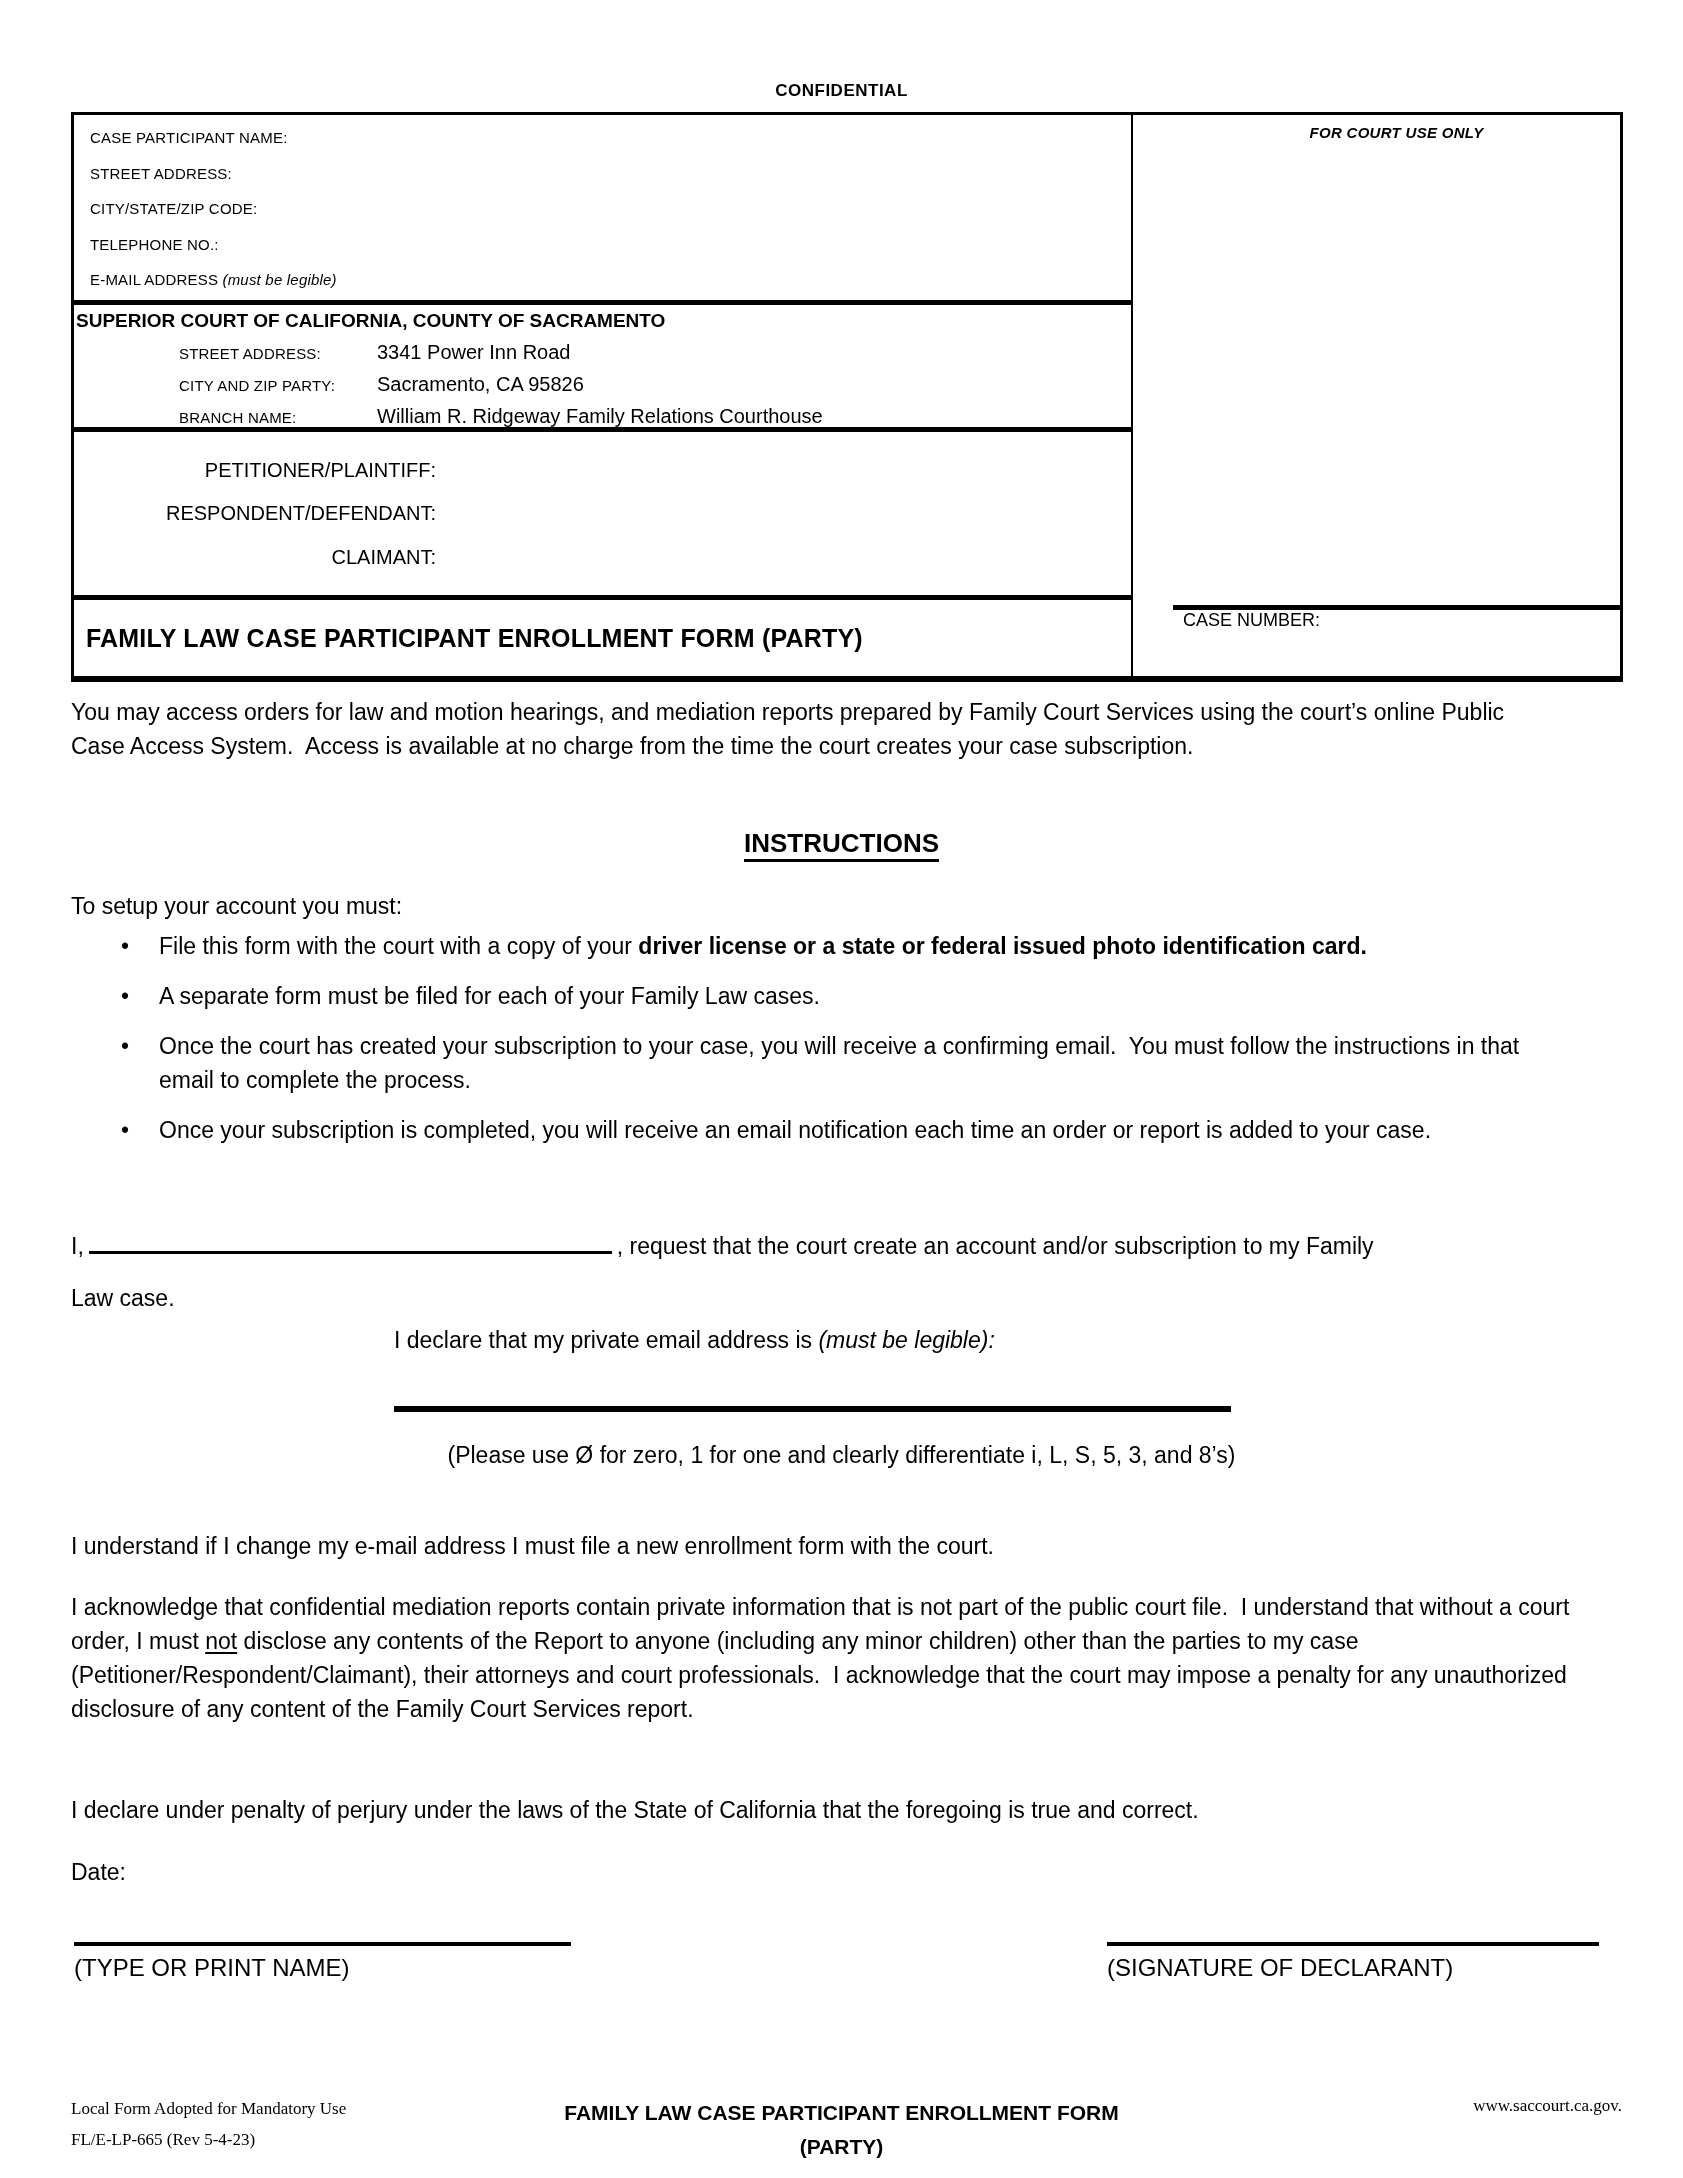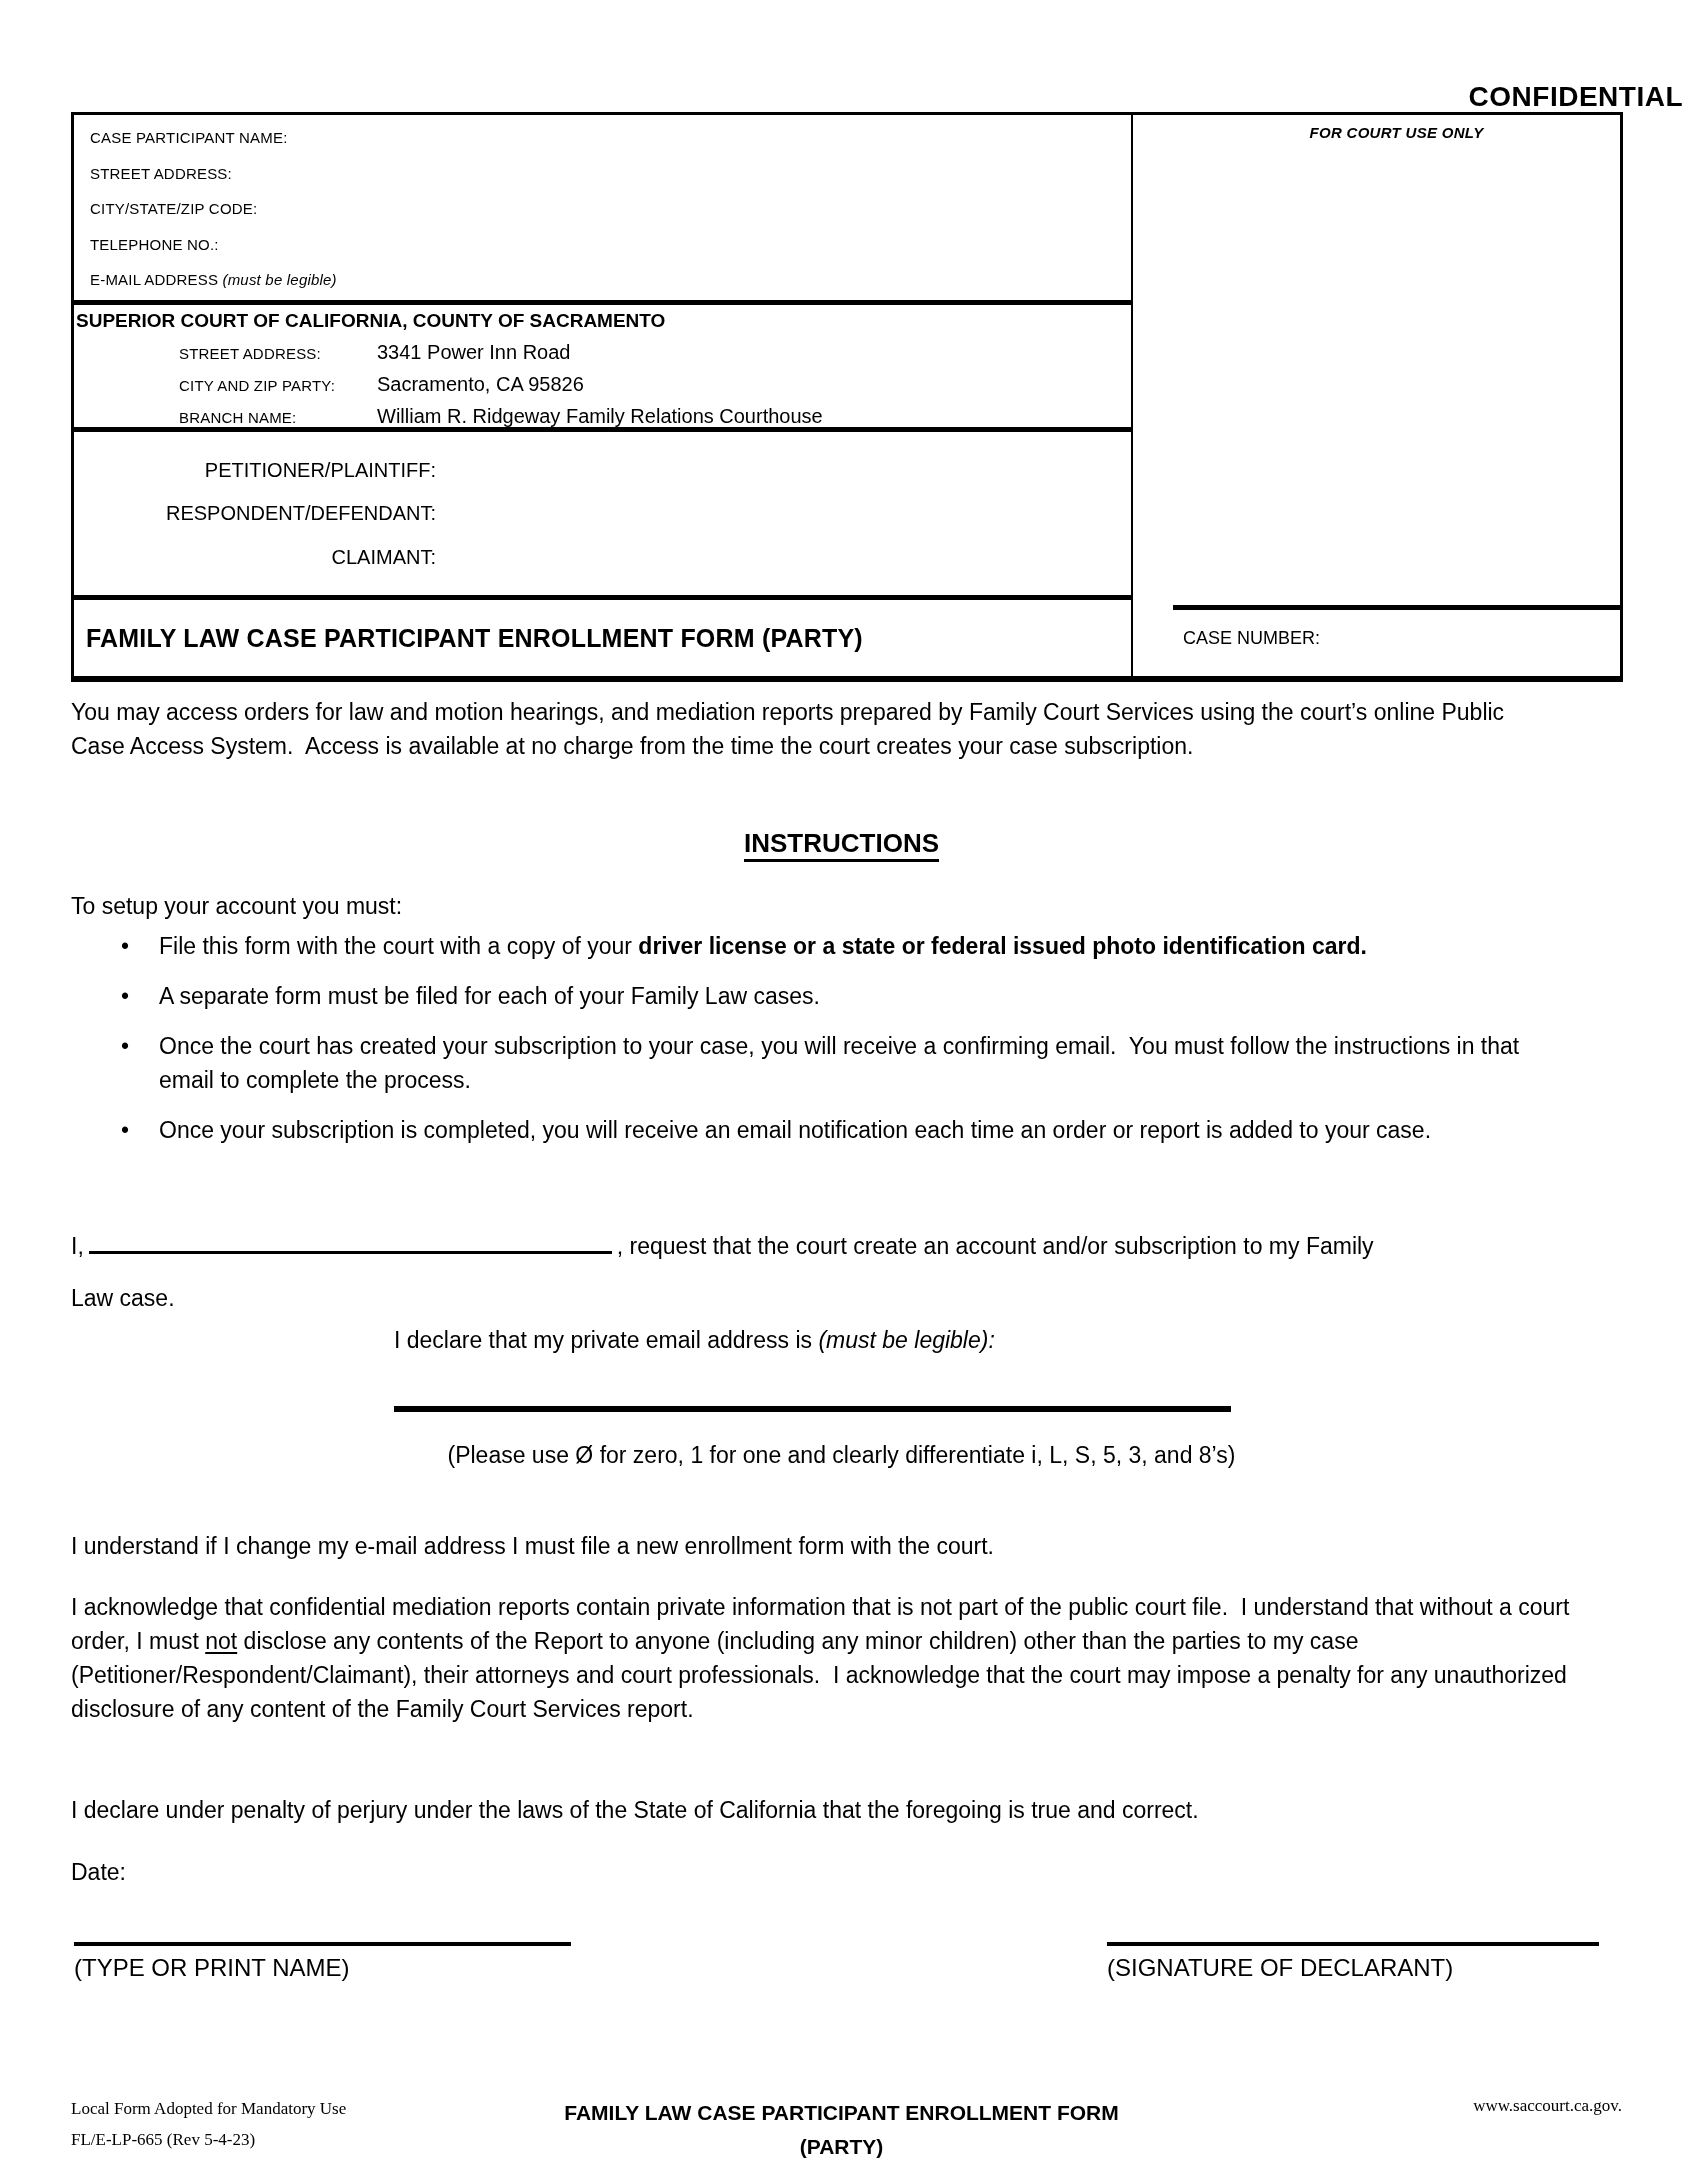--- a/index.html
+++ b/index.html
@@ -10,21 +10,21 @@
     background: #ffffff;
     font-family: "Liberation Sans", sans-serif;
     color: #000;
     overflow: hidden;
   }
   .pre { white-space: pre-wrap; }
 
   
   .confidential {
     position: absolute; top: 81px; left: 0; width: 100%;
-    text-align: right; font-weight: bold; font-size: 28px; letter-spacing: 0.5px;
+    text-align: center; font-weight: bold; font-size: 17px; letter-spacing: 0.5px;
   }
 
   
   .header-table {
     position: absolute; left: 71px; top: 112px; width: 1552px; height: 570px;
     border: 3px solid #000; border-bottom-width: 6px;
     box-sizing: border-box; display: flex;
   }
   .ht-left {
     width: 1059px; box-sizing: border-box; border-right: 2px solid #000;
@@ -53,21 +53,21 @@
     display: flex; align-items: center; padding-left: 12px;
     font-weight: bold; font-size: 25px; letter-spacing: 0.2px;
   }
   .ht-right { flex: 1; display: flex; flex-direction: column; padding-left: 40px; }
   .courtuse {
     flex: 1; text-align: center; padding-top: 9px;
     font-weight: bold; font-style: italic; font-size: 15px; letter-spacing: 0.3px;
   }
   .casenum {
     height: 71px; box-sizing: border-box; border-top: 5px solid #000;
-    display: flex; align-items: center; padding: 0 0 10px 10px; font-size: 18px;
+    display: flex; align-items: flex-start; padding: 0 0 10px 10px; font-size: 18px;
   }
 
   
   .body-text { font-size: 23px; line-height: 34px; }
   .intro { position: absolute; left: 71px; top: 695px; width: 1490px; }
   .instructions-heading { position: absolute; top: 828px; left: 0; width: 100%; text-align: center; }
   .instructions-heading span {
     font-weight: bold; font-size: 26px;
     border-bottom: 3px solid #000; padding-bottom: 1px;
   }

